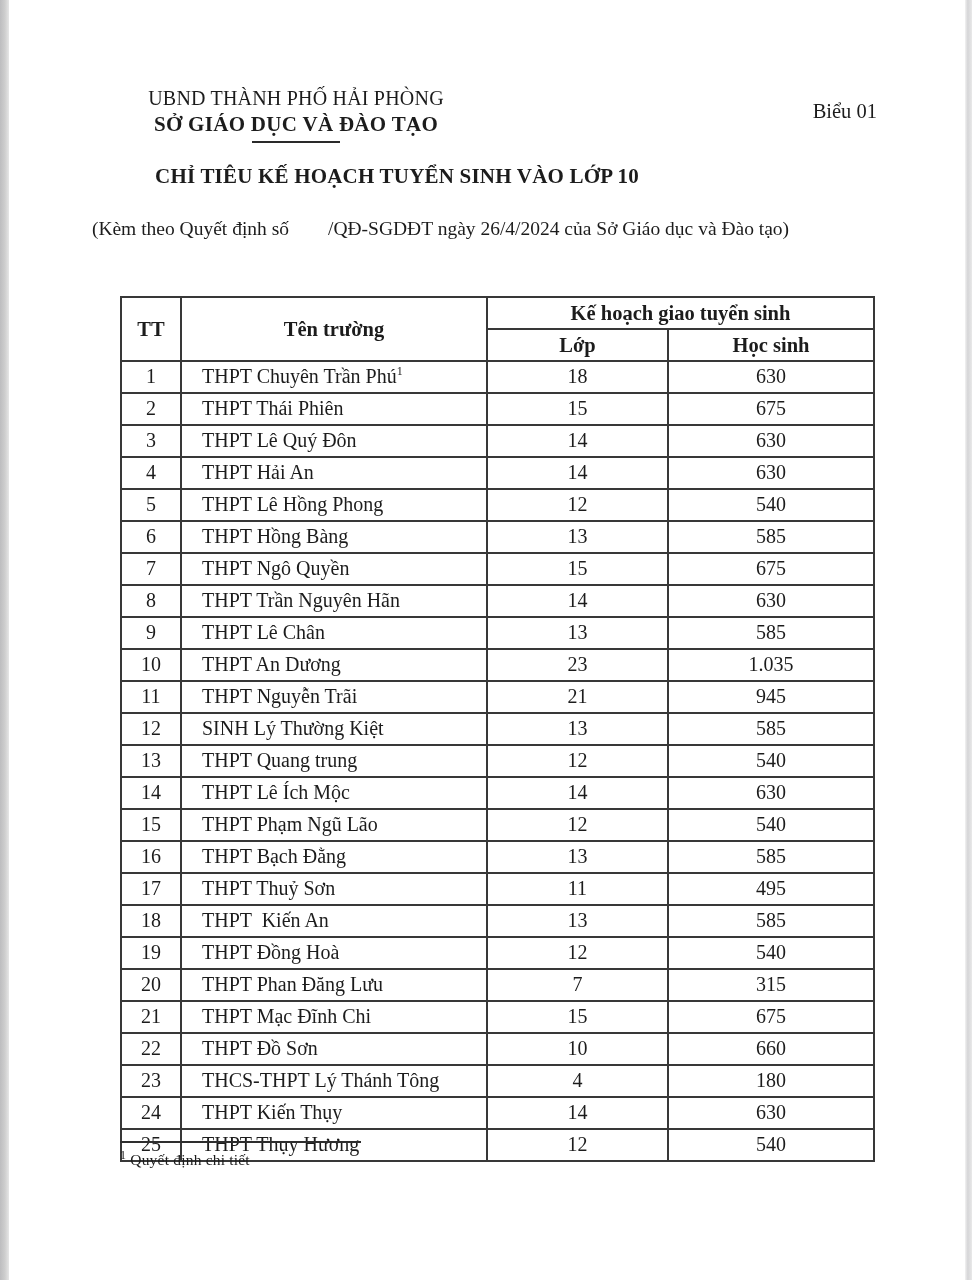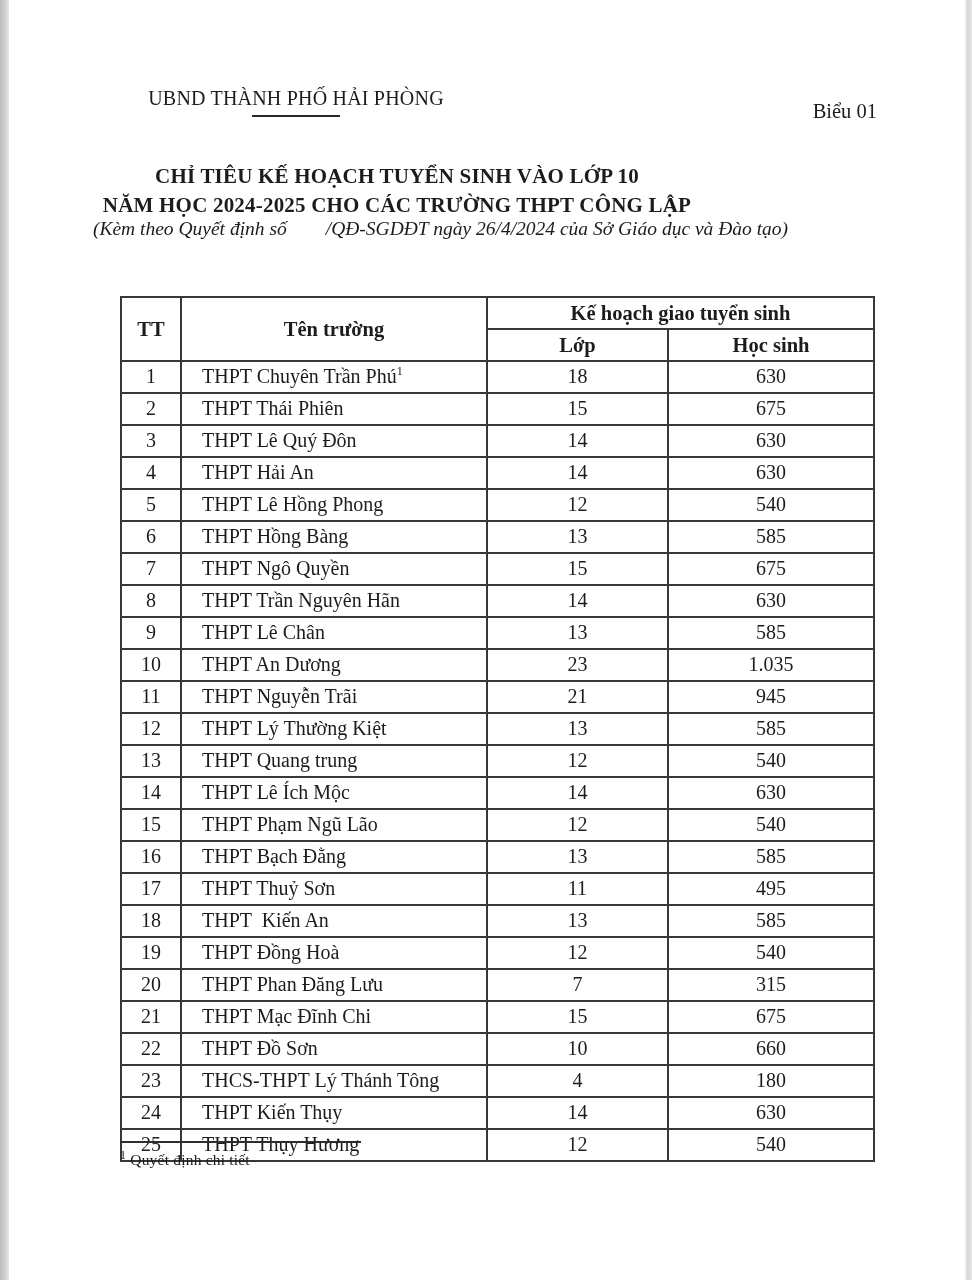--- a/index.html
+++ b/index.html
@@ -30,21 +30,21 @@
     position: absolute; top: 100px; right: 95px;
     font-size: 20.5px; font-weight: normal;
   }
   .title-block {
     position: absolute; left: 0; top: 162px; width: 794px;
     text-align: center; font-weight: bold; font-size: 21px; line-height: 28.5px;
     letter-spacing: 0.2px;
   }
   .subtitle {
     position: absolute; left: 0; top: 218px; width: 881px;
-    text-align: center; font-style: italic; font-size: 19.5px;
+    text-align: center; font-size: 19.5px;
   }
   table.main {
     position: absolute; left: 120px; top: 252px;
     width: 753px; border-collapse: collapse; table-layout: fixed; margin-top: 44px;
   }
   table.main col.c-tt { width: 60px; }
   table.main col.c-school { width: 306px; }
   table.main col.c-classes { width: 181px; }
   table.main col.c-students { width: 206px; }
   table.main th, table.main td {
@@ -72,28 +72,28 @@
   }
 </style>
 </head>
 <body>
 
 <div class="edge-left"></div>
 <div class="edge-right"></div>
 
 <div class="org-block">
   <div class="org-line1">UBND THÀNH PHỐ HẢI PHÒNG</div>
+  <div class="org-line2">SỞ GIÁO DỤC VÀ ĐÀO TẠO</div>
   <div class="org-underline"></div>
 </div>
 
 <div class="form-label">Biểu 01</div>
 
 <div class="title-block">
   <div>CHỈ TIÊU KẾ HOẠCH TUYỂN SINH VÀO LỚP 10</div>
-  <div>NĂM HỌC 2024-2025 CHO CÁC TRƯỜNG THPT CÔNG LẬP</div>
 </div>
 
 <div class="subtitle">(Kèm theo Quyết định số &nbsp;&nbsp;&nbsp;&nbsp;&nbsp;&nbsp; /QĐ-SGDĐT ngày 26/4/2024 của Sở Giáo dục và Đào tạo)</div>
 
 <table class="main">
   <colgroup>
     <col class="c-tt">
       <col class="c-school">
       <col class="c-classes">
       <col class="c-students">
@@ -171,21 +171,21 @@
         <td class="num">1.035</td>
       </tr>
       <tr>
         <td class="tt">11</td>
         <td class="school">THPT Nguyễn Trãi</td>
         <td class="num">21</td>
         <td class="num">945</td>
       </tr>
       <tr>
         <td class="tt">12</td>
-        <td class="school">THPT Lý Thường Kiệt</td>
+        <td class="school">SINH Lý Thường Kiệt</td>
         <td class="num">13</td>
         <td class="num">585</td>
       </tr>
       <tr>
         <td class="tt">13</td>
         <td class="school">THPT Quang trung</td>
         <td class="num">12</td>
         <td class="num">540</td>
       </tr>
       <tr>

